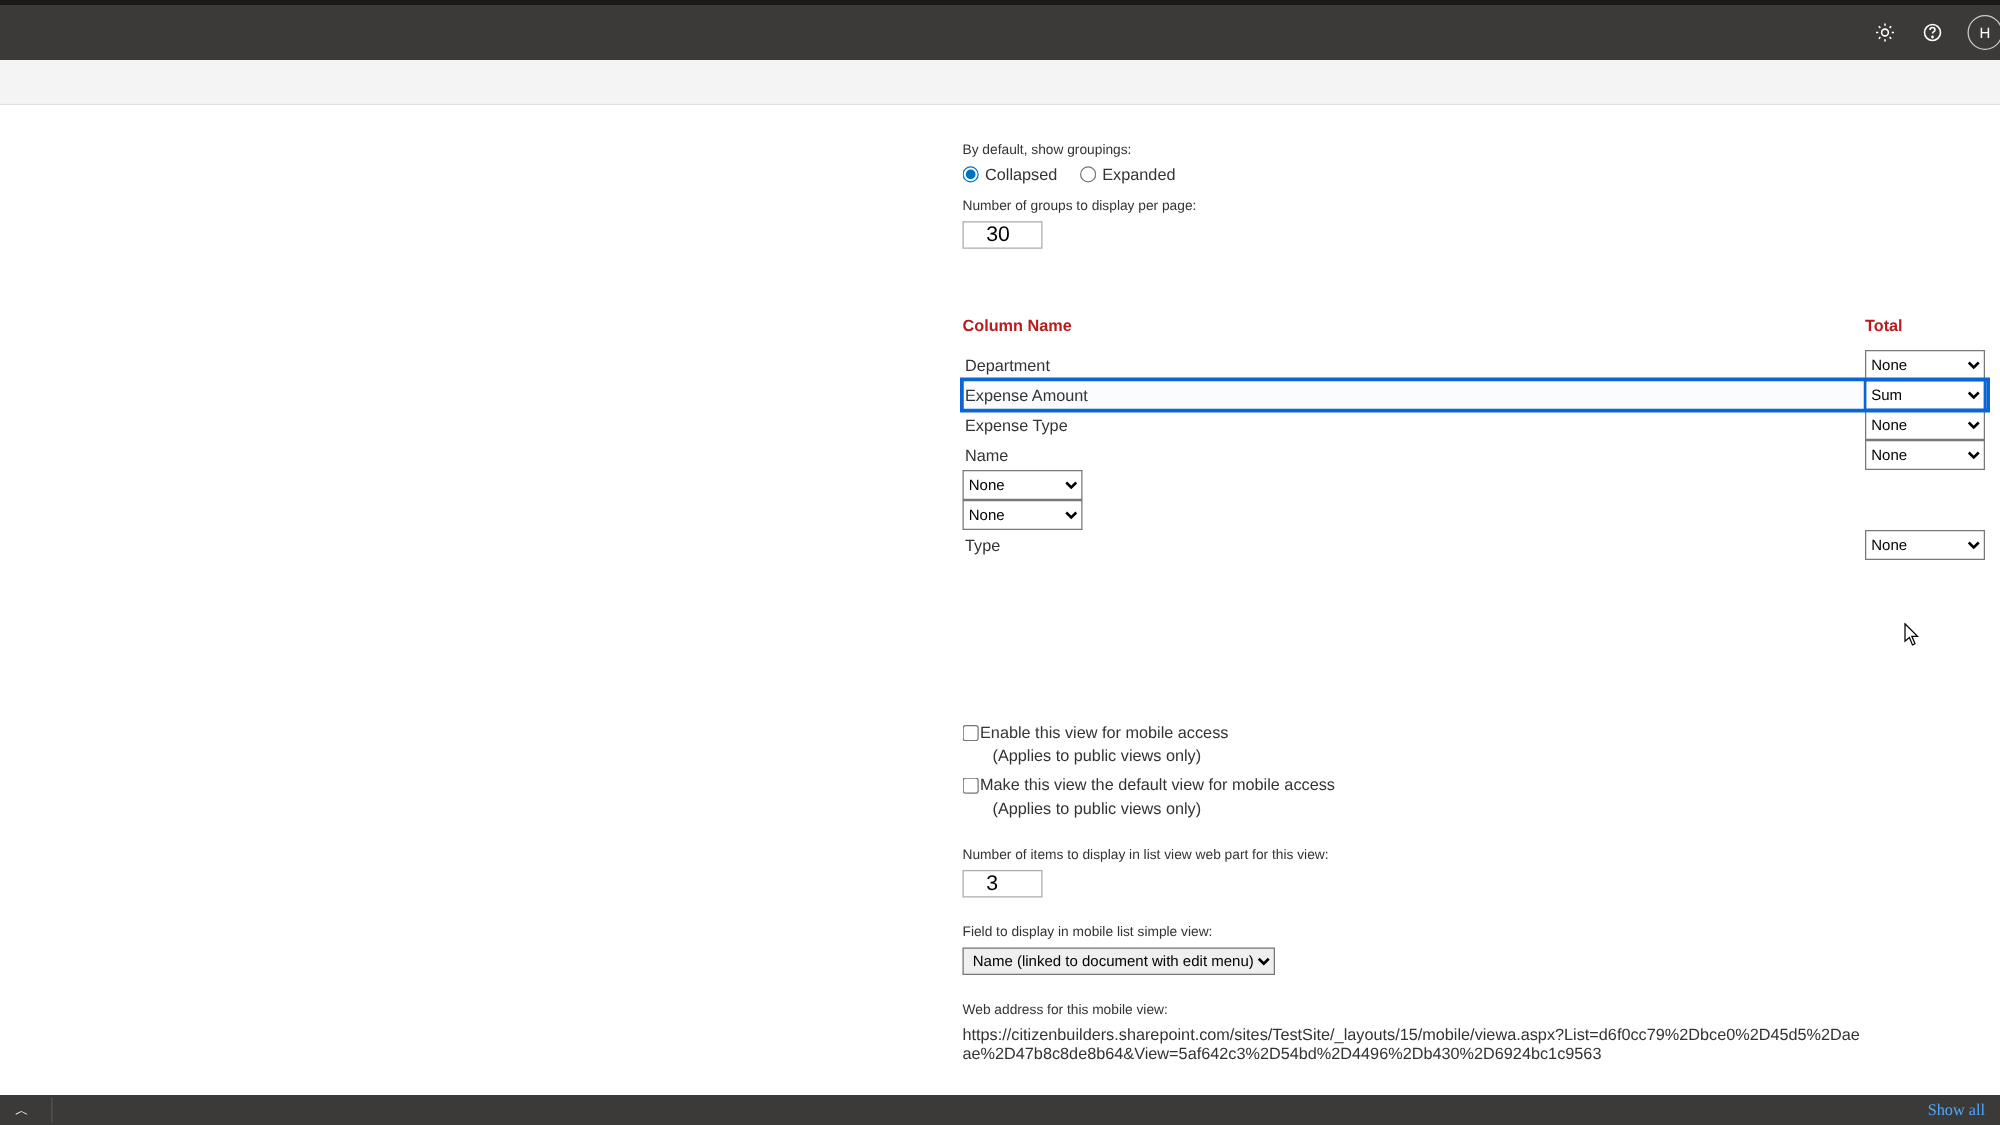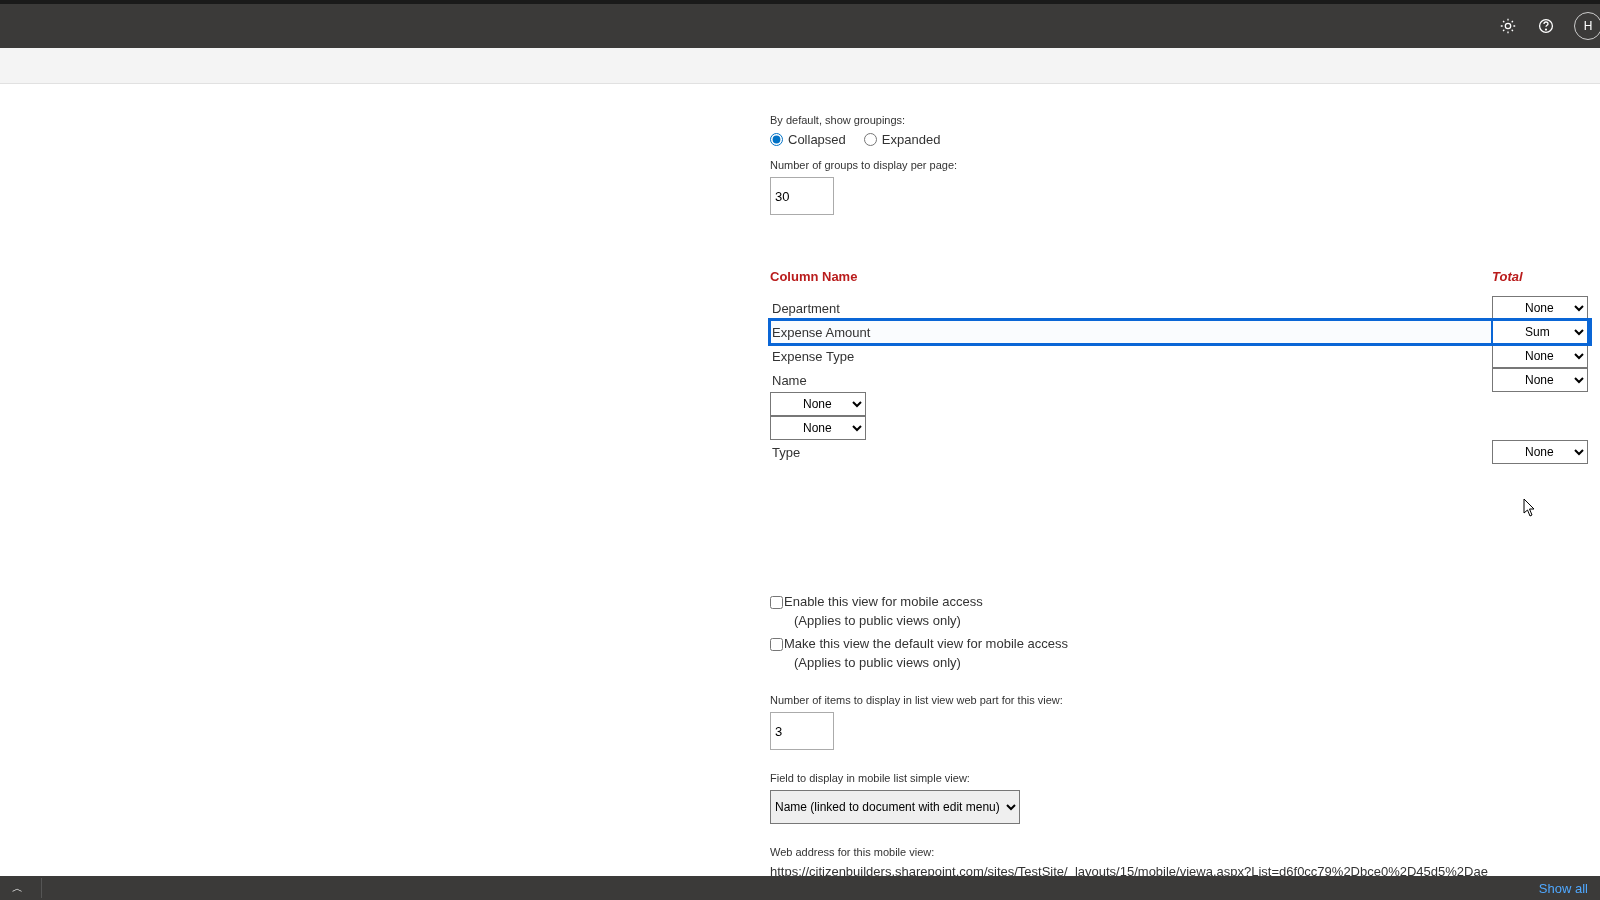--- a/index.html
+++ b/index.html
@@ -64,53 +64,53 @@
   .right-col {
     margin-left: 750px;
     width: 820px;
   }
   .groupings-block { margin-bottom: 24px; }
   .label-text { font-size: 11px; color: #333; margin-bottom: 6px; display:block;}
   .radio-row { display:flex; gap:18px; align-items:flex-start; margin-bottom:12px;}
   .radio-item { display:flex; align-items:center; gap:5px;}
   .radio-item input { accent-color:#0072c6;}
   .num-input {
-    width: 64px; height:38px; padding:2px 4px;
-    border:1px solid #ababab; font-size:13px;
+    width: 64px; height:22px; padding:2px 18px;
+    border:1px solid #ababab; font-size:17px;
   }
   .totals-table { width:100%; }
   .totals-head { display:flex; margin-bottom:12px; font-weight:600; color:#b91c1c;}
   .totals-head .col-name { flex:1; }
-  .totals-head .col-total { width:98px; text-align:left;font-style:italic; }
+  .totals-head .col-total { width:98px; text-align:left; }
   .totals-row { display:flex; align-items:center; height:24px; }
   .totals-row .col-name { flex:1; padding-left:2px;}
   .totals-row .col-total { width:98px; }
-  .totals-row select { width:96px; height:24px; font-size:12px; border:1px solid #777; background:#fff;padding-left:28px;}
+  .totals-row select { width:96px; height:24px; font-size:12px; border:1px solid #777; background:#fff;}
   .row-highlight {
     outline: 3px solid #0a66d6;
     outline-offset: -1px;
     background: rgba(10,102,214,0.02);
     justify-content: flex-end;
   }
   .row-highlight select { outline:2px solid #0a66d6; outline-offset:-1px;}
   .mobile-block { margin-top:10px;}
   .chk-row { display:flex; align-items:flex-start; gap:1px; margin-bottom:4px;}
   .chk-row input { margin-top:2px;}
   .sub-note { font-size:13px; color:#333; margin-left:24px; margin-bottom:8px;}
-  .field-select { width:250px; height:34px; font-size:12px; border:1px solid #777;}
+  .field-select { width:250px; height:22px; font-size:12px; border:1px solid #777;text-align:right;}
   .url-text { font-size:13px; color:#333; word-break:break-all; max-width:720px;}
   .bottom-bar {
     position:absolute; left:0; bottom:0; width:100%; height:24px;
     background:#3b3a39; display:flex; align-items:center; justify-content:space-between;
     padding:0 12px;
   }
   .bottom-left { display:flex; align-items:center; gap:18px;}
   .chevron-up { color:#fff; font-size:11px; cursor:pointer;}
   .divider-v { width:1px; height:20px; background:#555;}
-  .show-all { color:#4fa8ff; font-size:13px; cursor:pointer;}
+  .show-all { color:#4fa8ff; font-size:13px; cursor:pointer;font-family:Liberation Serif, serif;}
   .cursor {
     position:absolute; left:1523px; top:498px; pointer-events:none;
   }
 </style>
 </head>
 <body>
 
 <div class="top-strip"></div>
 
 <div class="header-bar">

